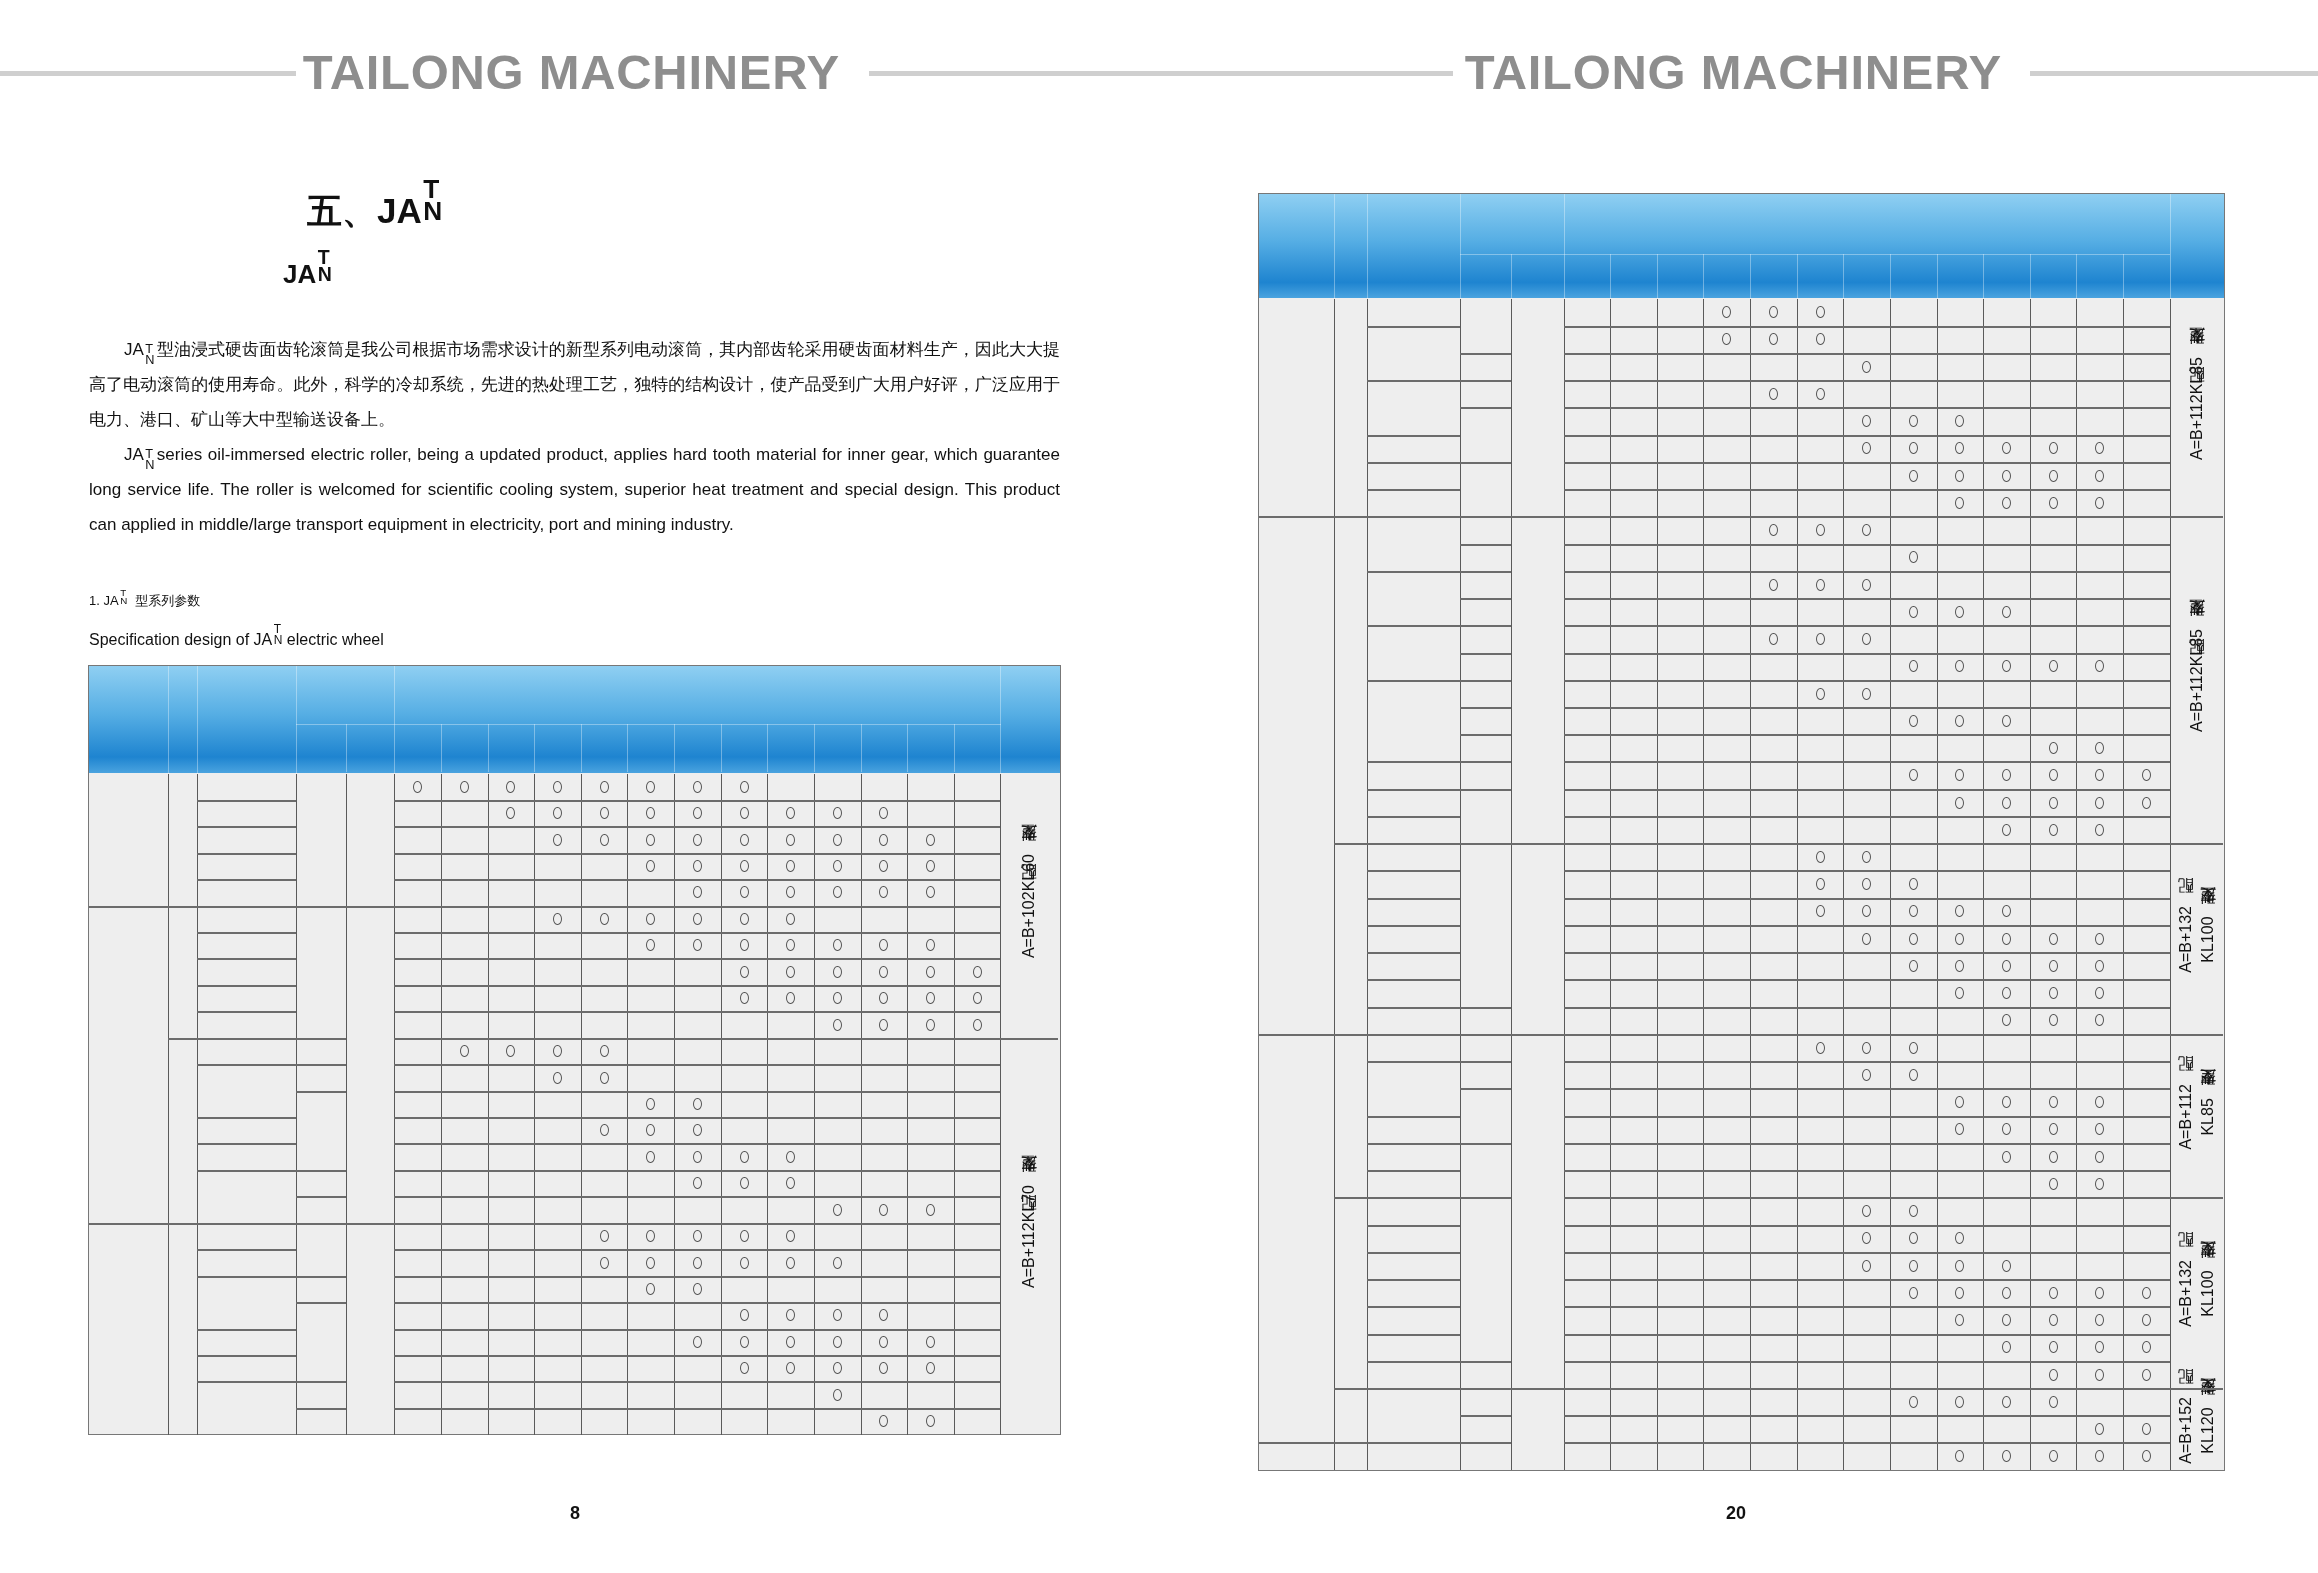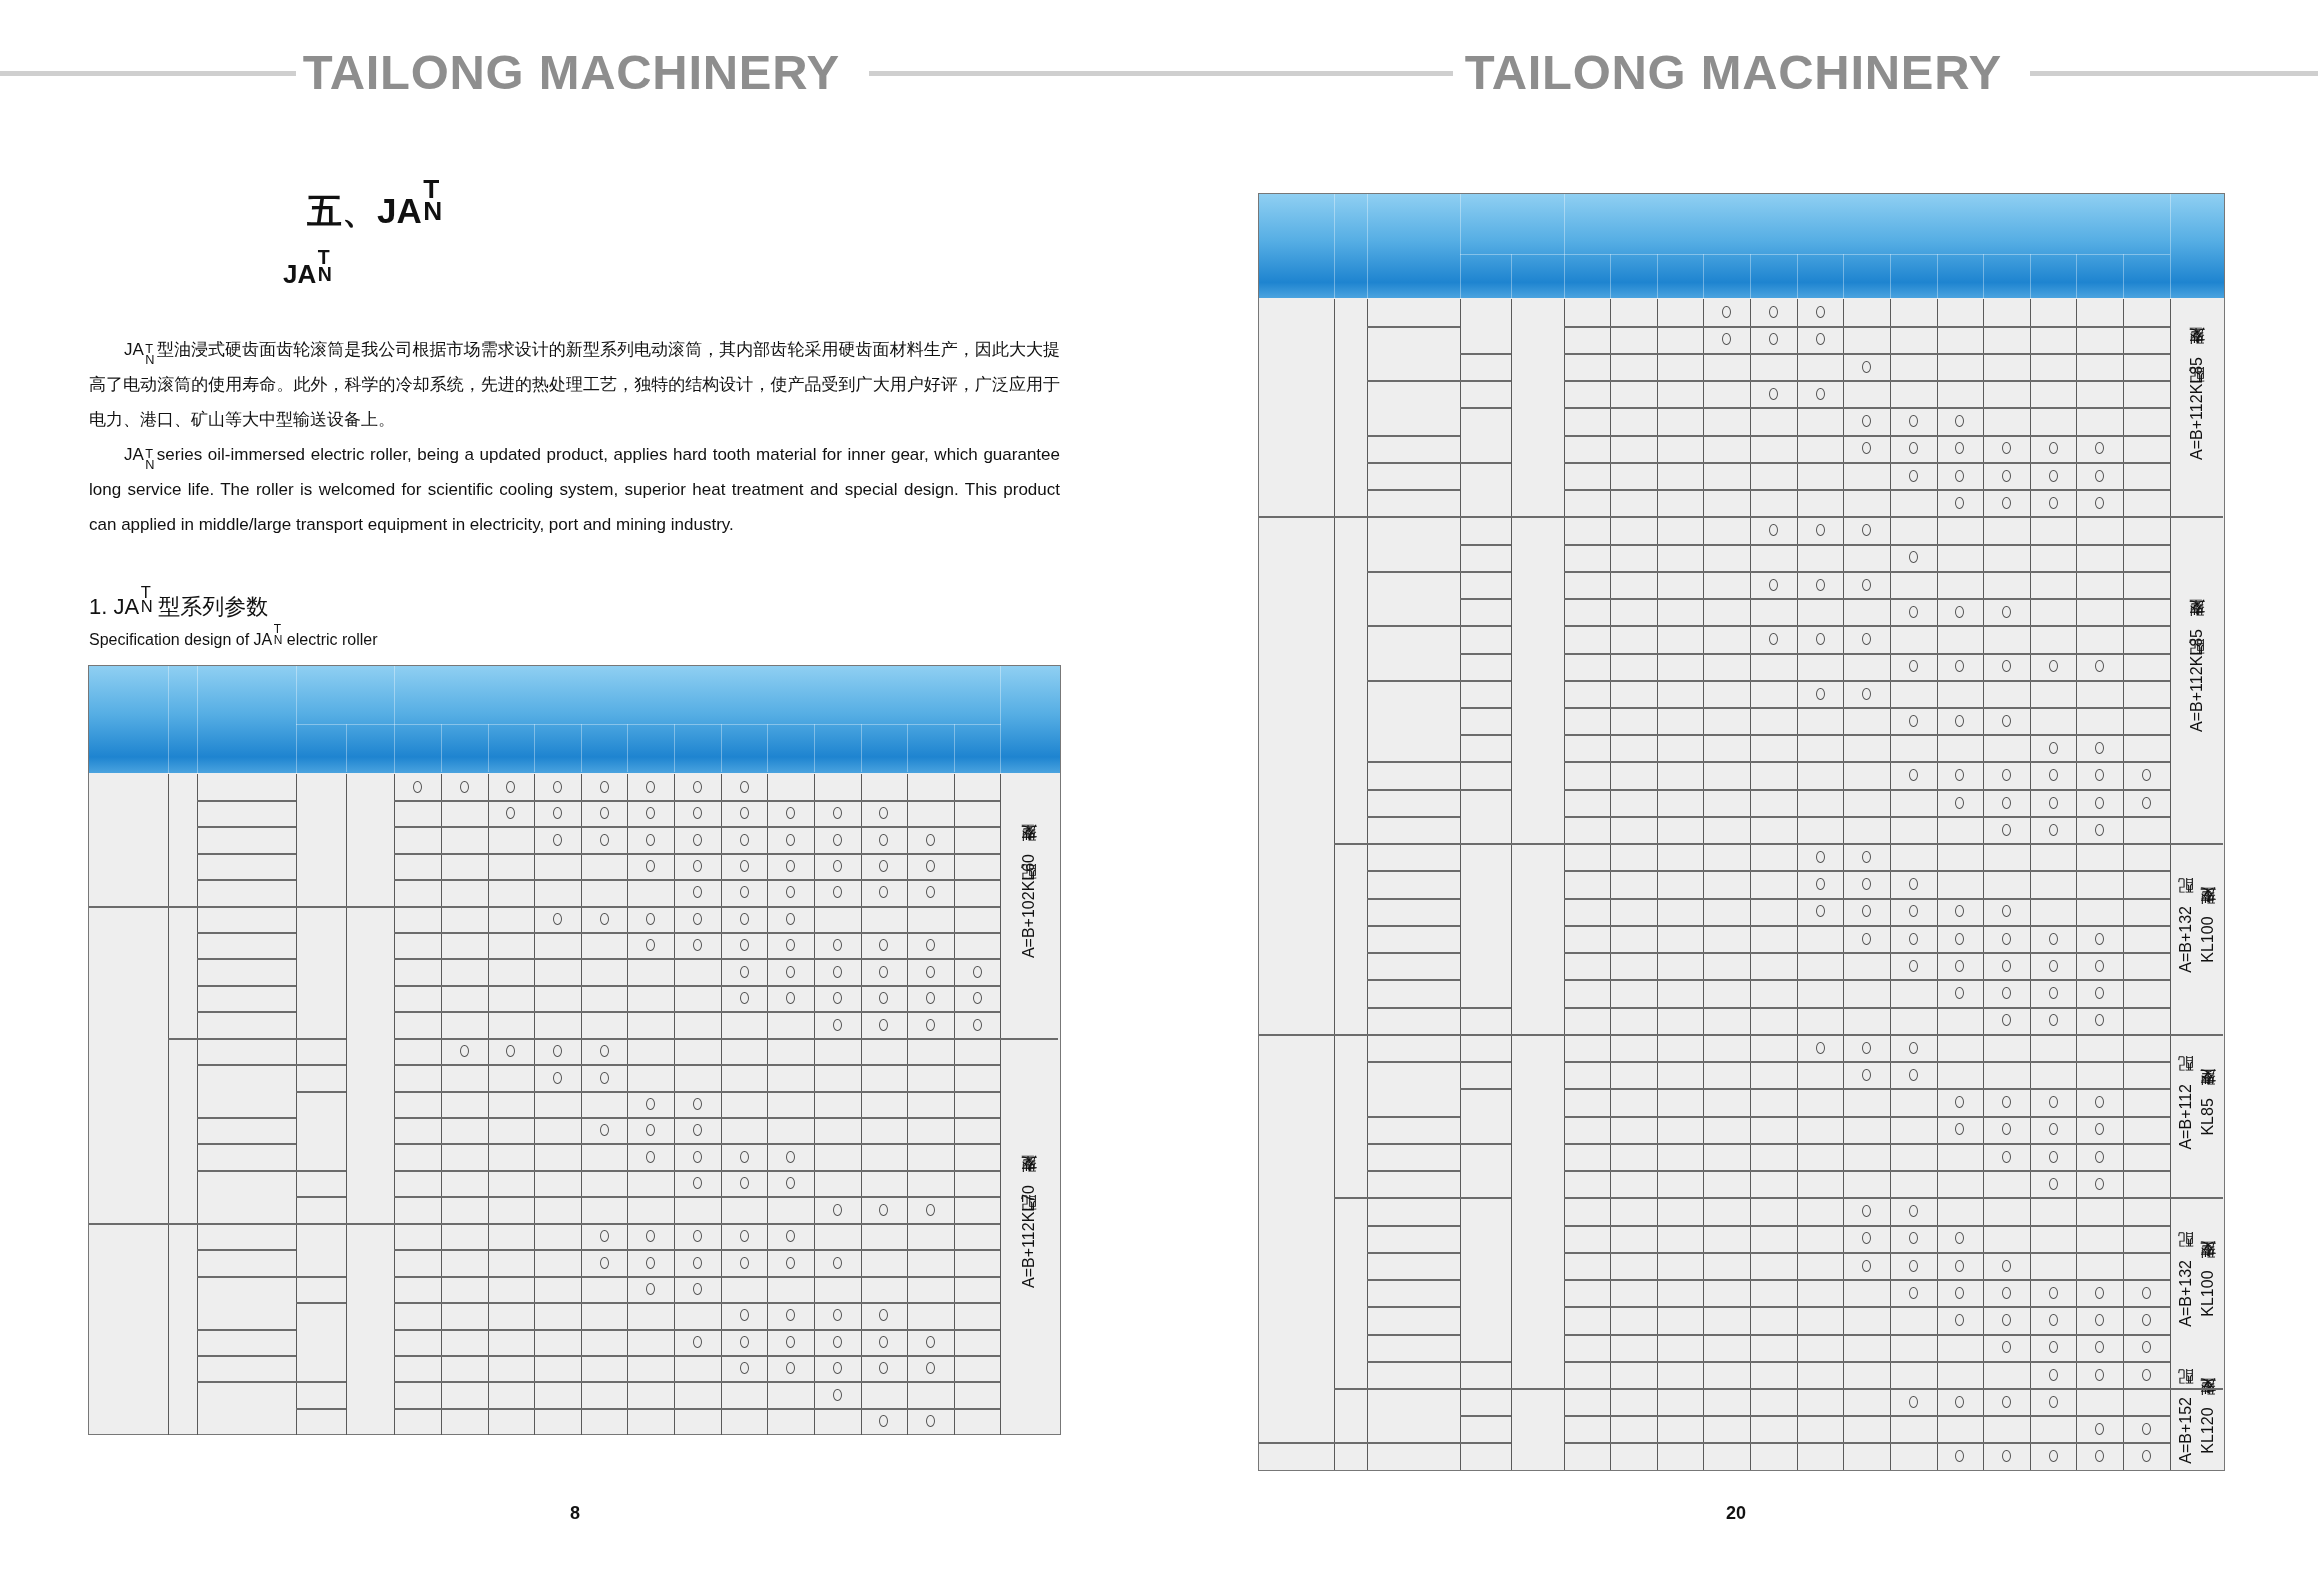--- a/index.html
+++ b/index.html
@@ -6,21 +6,21 @@
   body{width:2319px;height:1573px;position:relative;overflow:hidden;font-family:"Liberation Sans",sans-serif;color:#111;}
   .rule{position:absolute;height:5.1px;background:#cfcfcf;top:71px;}
   .brand{position:absolute;top:45px;font-family:"Liberation Sans",sans-serif;font-weight:bold;font-size:48px;color:#8e8e8e;letter-spacing:0.7px;transform:scaleX(1.02);}
   .title-cn{position:absolute;left:307px;top:188px;font-size:35px;font-weight:bold;white-space:nowrap;}
   .title-en{position:absolute;left:283px;top:257px;font-size:26px;font-weight:bold;white-space:nowrap;}
   .sub{position:relative;display:inline-block;width:19px;height:1em;vertical-align:baseline;}
   .sub .t{position:absolute;left:1.5px;top:-0.55em;font-size:0.75em;}
   .sub .n{position:absolute;left:1.5px;top:0.3em;font-size:0.75em;}
   .para{position:absolute;left:89px;width:971px;font-size:17px;line-height:35px;text-align:justify;}
   .para .ind{display:inline-block;width:35px;}
-  .sec1{position:absolute;left:89px;top:592px;font-size:22px;}
+  .sec1{position:absolute;left:89px;top:592px;font-size:13px;}
   .sec2{position:absolute;left:89px;top:629px;font-size:16px;}
   .pagenum{position:absolute;font-weight:bold;font-size:18px;}
   .tbl{position:absolute;background:#eeeeee;border:1.5px solid #777;box-sizing:border-box;}
   .thead{position:absolute;left:0;top:0;right:0;background:linear-gradient(#8fcff2,#56aee4 45%,#1e84d0 85%,#4aa3df);color:#fff;}
   .hcell{position:absolute;display:flex;align-items:center;justify-content:center;text-align:center;color:#fff;line-height:1.05;}
   .vline{position:absolute;width:0.7px;background:#5a5a5a;}
   .hline{position:absolute;height:1.5px;background:#6b6b6b;}
   .hvline{position:absolute;width:0.7px;background:rgba(255,255,255,0.35);}
   .cell{position:absolute;display:flex;align-items:center;justify-content:center;font-size:20px;color:#111;}
   .mark{position:absolute;width:8.8px;height:12.4px;border:1.1px solid #555;border-radius:50%;box-sizing:border-box;}
@@ -48,21 +48,21 @@
   <span class="ind"></span><span>JA</span><span class="sub" style="width:13px"><span class="t">T</span><span class="n">N</span></span><span>型油浸式硬齿面齿轮滚筒是我公司根据市场需求设计的新型系列电动滚筒，其内部齿轮采用硬齿面材料生产，因此大大提高了电动滚筒的使用寿命。此外，科学的冷却系统，先进的热处理工艺，独特的结构设计，使产品受到广大用户好评，广泛应用于电力、港口、矿山等大中型输送设备上。</span>
 </div>
 <div class="para" style="top:437px;">
   <span class="ind"></span><span>JA</span><span class="sub" style="width:13px"><span class="t">T</span><span class="n">N</span></span><span>series oil-immersed electric roller, being a updated product, applies hard tooth material for inner gear, which guarantee long service life. The roller is welcomed for scientific cooling system, superior heat treatment and special design. This product can applied in middle/large transport equipment in electricity, port and mining industry.</span>
 </div>
 
 <div class="sec1">
   <span>1. JA</span><span class="sub" style="width:13px"><span class="t">T</span><span class="n">N</span></span><span> 型系列参数</span>
 </div>
 <div class="sec2">
-  <span>Specification design of JA</span><span class="sub" style="width:10.2px"><span class="t">T</span><span class="n">N</span></span><span> electric roller</span>
+  <span>Specification design of JA</span><span class="sub" style="width:10.2px"><span class="t">T</span><span class="n">N</span></span><span> electric wheel</span>
 </div>
 
 <div class="tbl" id="tbl-left" style="left: 88px; top: 665px; width: 973px; height: 770px;">
     <div class="thead" style="height: 107px;">
       <div class="hcell" style="left: 0px; width: 79px; top: 0px; height: 107px; font-size: 16px; white-space: pre;"></div>
       <div class="hcell" style="left: 79px; width: 29px; top: 0px; height: 77px; font-size: 17.7px; white-space: pre;"></div>
       <div class="hcell" style="left: 108px; width: 99px; top: 0px; height: 107px; font-size: 16px; white-space: pre;"></div>
       <div class="hcell" style="left: 207px; width: 99px; top: 0px; height: 58px; font-size: 18.5px;"></div>
       <div class="hcell" style="left: 207px; width: 50px; top: 58px; height: 41px; font-size: 13px; white-space: pre;"></div>
       <div class="hcell" style="left: 257px; width: 48px; top: 58px; height: 41px; font-size: 13px; white-space: pre;"></div>

